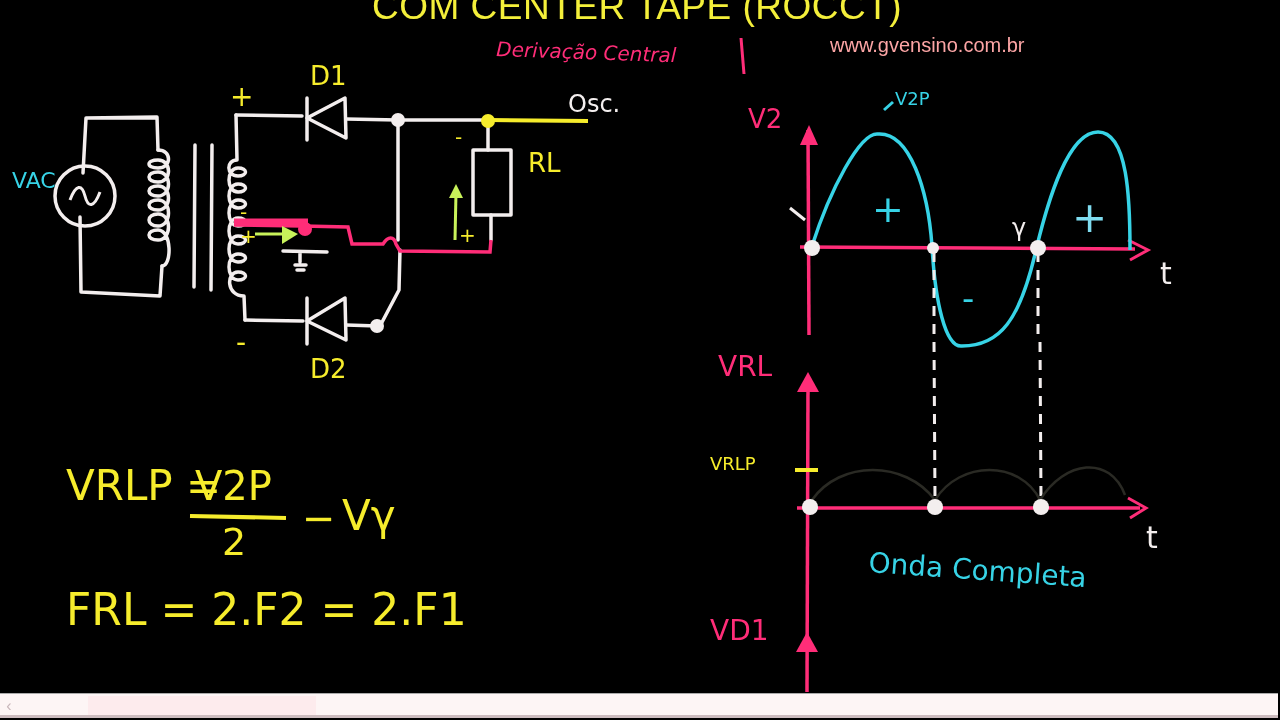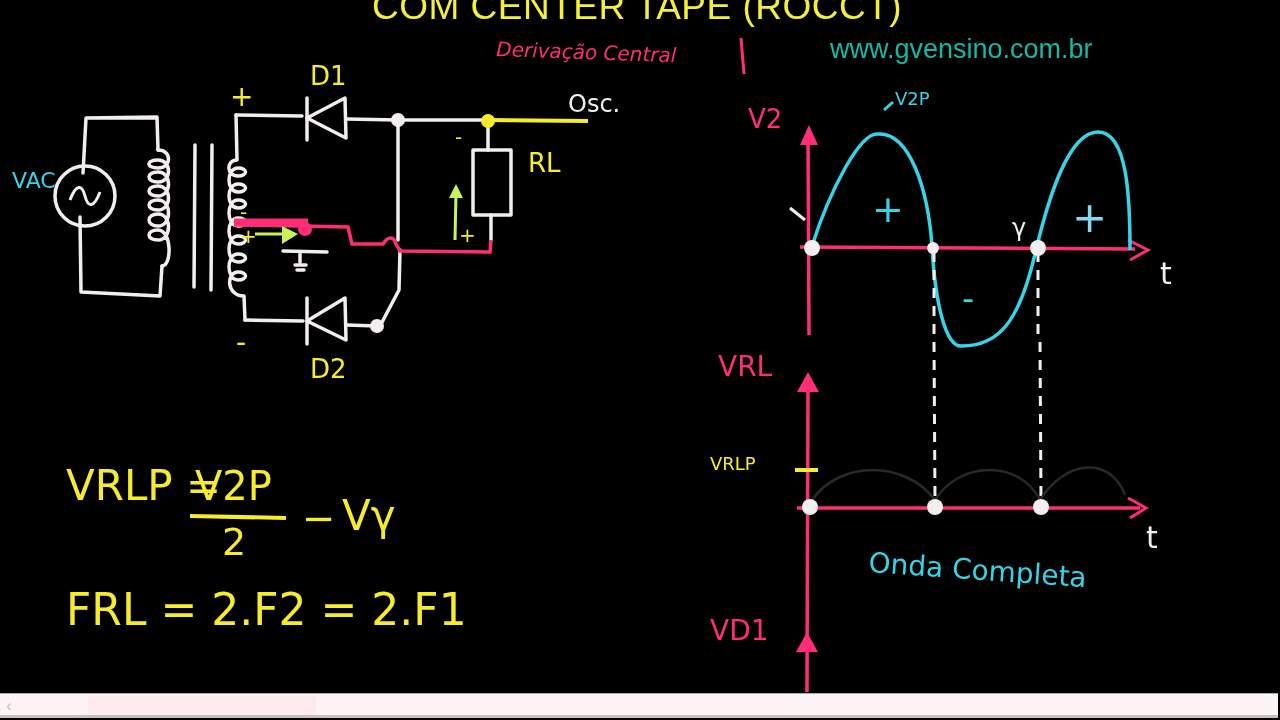--- a/index.html
+++ b/index.html
@@ -1,19 +1,19 @@
 <!DOCTYPE html>
 <html><head>
 <meta charset="utf-8">
 <style>
   html, body { margin:0; padding:0; }
   body { width:1280px; height:720px; background:#000; overflow:hidden; position:relative; font-family:"Liberation Sans", sans-serif; }
   #board { position:absolute; left:0; top:0; width:1280px; height:692px; }
   .title { position:absolute; left:372px; top:-14px; font-family:"Liberation Sans", sans-serif; font-size:37px; color:#f4ef3a; letter-spacing:0.5px; white-space:nowrap; }
-  .website { position:absolute; left:830px; top:34px; font-family:"Liberation Sans", sans-serif; font-size:27px; color:#14b8a6; white-space:nowrap; }
+  .website { position:absolute; left:830px; top:34px; font-family:"Liberation Sans", sans-serif; font-size:20px; color:#fca5a5; white-space:nowrap; }
   .scrollbar { position:absolute; left:0; top:693px; width:1278px; height:24px; background:#fdf5f5; border-top:1px solid #aaa; }
   .scrollbar .thumb { position:absolute; left:88px; top:2px; width:228px; height:20px; background:#fdebed; }
   .scrollbar .arrow { position:absolute; left:2px; top:2px; width:14px; height:20px; color:#c9b7bb; font-size:16px; line-height:20px; text-align:center; }
   .scrollbar .track-bottom { position:absolute; left:0; bottom:0; width:100%; height:3px; background:#cdbcbf; }
 </style>
 </head>
 <body>
 
 <div id="board">
 

